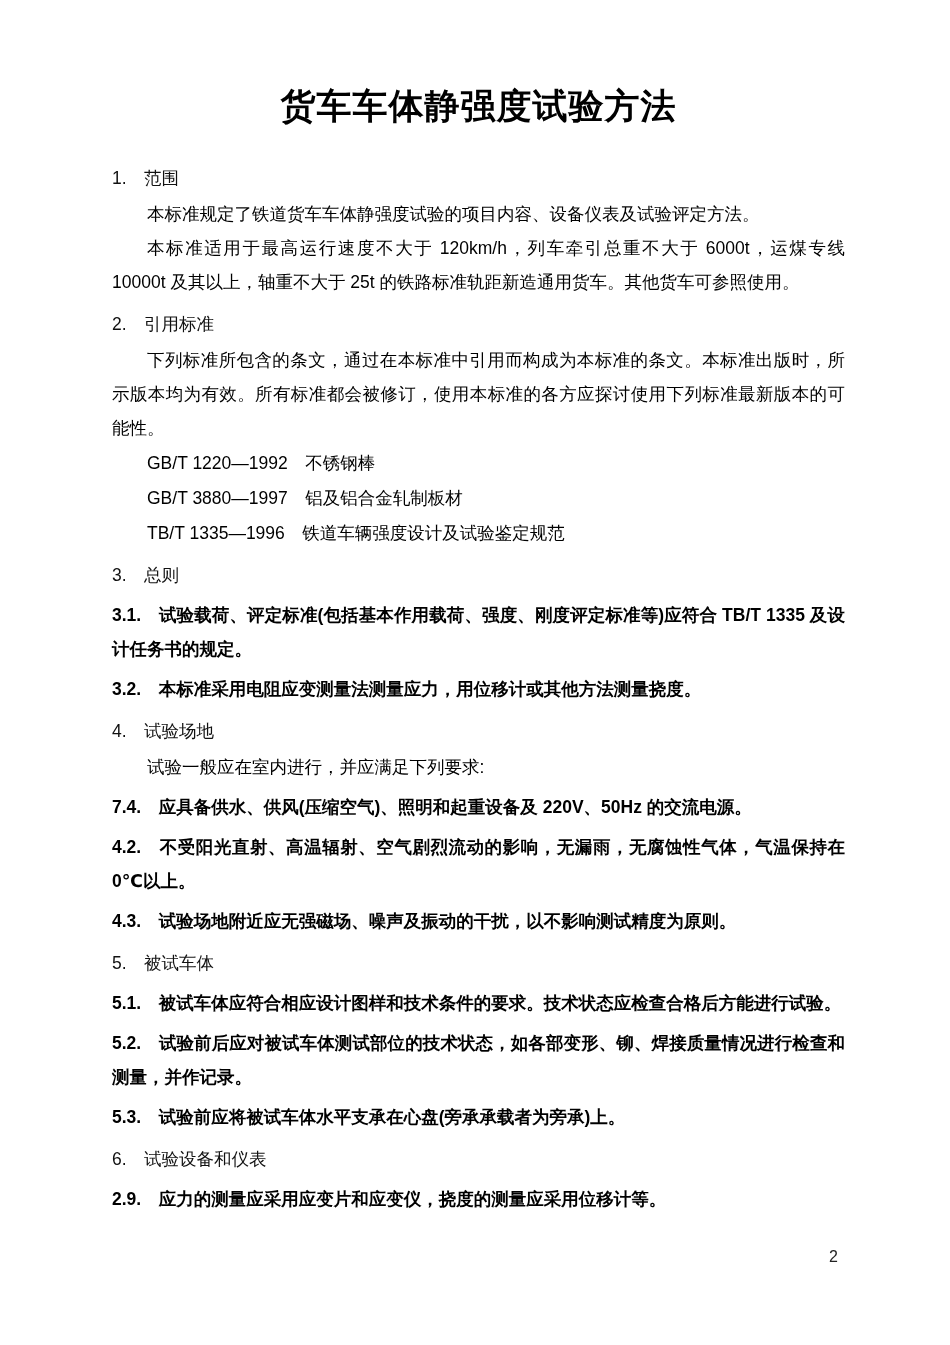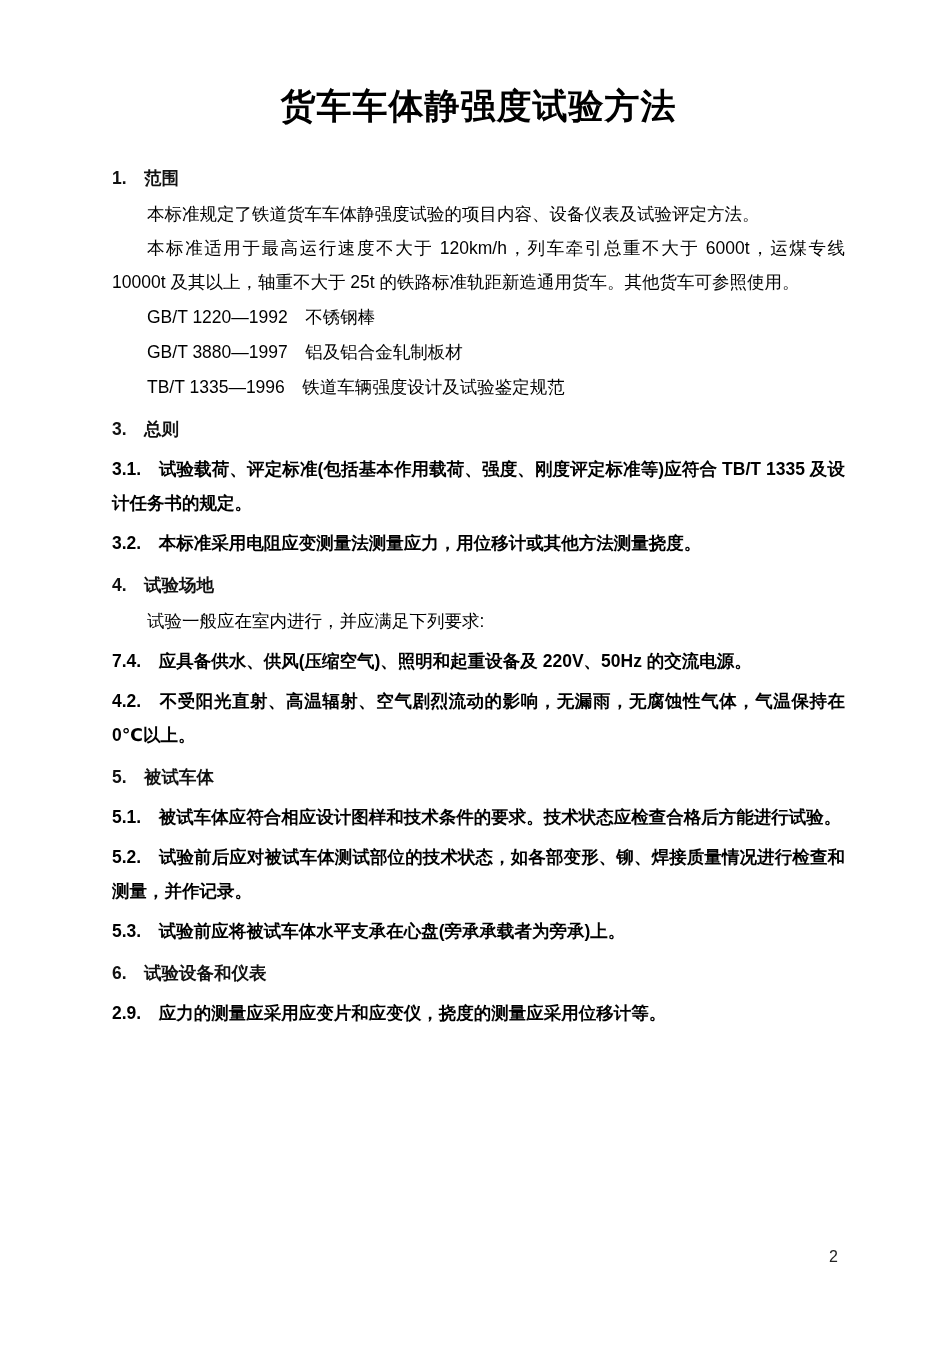--- a/index.html
+++ b/index.html
@@ -23,21 +23,21 @@
     text-align: center;
     font-size: 35px;
     font-weight: bold;
     line-height: 48px;
     margin: 0 0 32px 0;
     letter-spacing: 1px;
     color: #000000;
   }
   .section-heading {
     font-size: 17.5px;
-    font-weight: bold;
+    font-weight: normal;
     line-height: 33px;
     margin: 9px 0 2px 0;
     color: #111111;
   }
   .para {
     font-size: 17.5px;
     line-height: 34px;
     margin: 0;
     text-align: justify;
     color: #000000;
@@ -69,36 +69,39 @@
 
   <h1 class="doc-title">货车车体静强度试验方法</h1>
 
   <div>
     <h2 class="section-heading">1.　范围</h2>
     <p class="para para-indent">本标准规定了铁道货车车体静强度试验的项目内容、设备仪表及试验评定方法。</p>
     <p class="para para-indent">本标准适用于最高运行速度不大于 120km/h，列车牵引总重不大于 6000t，运煤专线 10000t 及其以上，轴重不大于 25t 的铁路标准轨距新造通用货车。其他货车可参照使用。</p>
   </div>
 
   <div>
+    <h2 class="section-heading">2.　引用标准</h2>
+    <p class="para para-indent">下列标准所包含的条文，通过在本标准中引用而构成为本标准的条文。本标准出版时，所示版本均为有效。所有标准都会被修订，使用本标准的各方应探讨使用下列标准最新版本的可能性。</p>
     <p class="para para-ref">GB/T 1220—1992　不锈钢棒</p>
     <p class="para para-ref">GB/T 3880—1997　铝及铝合金轧制板材</p>
     <p class="para para-ref">TB/T 1335—1996　铁道车辆强度设计及试验鉴定规范</p>
   </div>
 
   <div>
     <h2 class="section-heading">3.　总则</h2>
     <p class="para para-numbered">3.1.　试验载荷、评定标准(包括基本作用载荷、强度、刚度评定标准等)应符合 TB/T 1335 及设计任务书的规定。</p>
     <p class="para para-numbered">3.2.　本标准采用电阻应变测量法测量应力，用位移计或其他方法测量挠度。</p>
   </div>
 
   <div>
     <h2 class="section-heading">4.　试验场地</h2>
     <p class="para para-indent">试验一般应在室内进行，并应满足下列要求:</p>
     <p class="para para-numbered">7.4.　应具备供水、供风(压缩空气)、照明和起重设备及 220V、50Hz 的交流电源。</p>
     <p class="para para-numbered">4.2.　不受阳光直射、高温辐射、空气剧烈流动的影响，无漏雨，无腐蚀性气体，气温保持在 0℃以上。</p>
+    <p class="para para-numbered">4.3.　试验场地附近应无强磁场、噪声及振动的干扰，以不影响测试精度为原则。</p>
   </div>
 
   <div>
     <h2 class="section-heading">5.　被试车体</h2>
     <p class="para para-numbered">5.1.　被试车体应符合相应设计图样和技术条件的要求。技术状态应检查合格后方能进行试验。</p>
     <p class="para para-numbered">5.2.　试验前后应对被试车体测试部位的技术状态，如各部变形、铆、焊接质量情况进行检查和测量，并作记录。</p>
     <p class="para para-numbered">5.3.　试验前应将被试车体水平支承在心盘(旁承承载者为旁承)上。</p>
   </div>
 
   <div>

